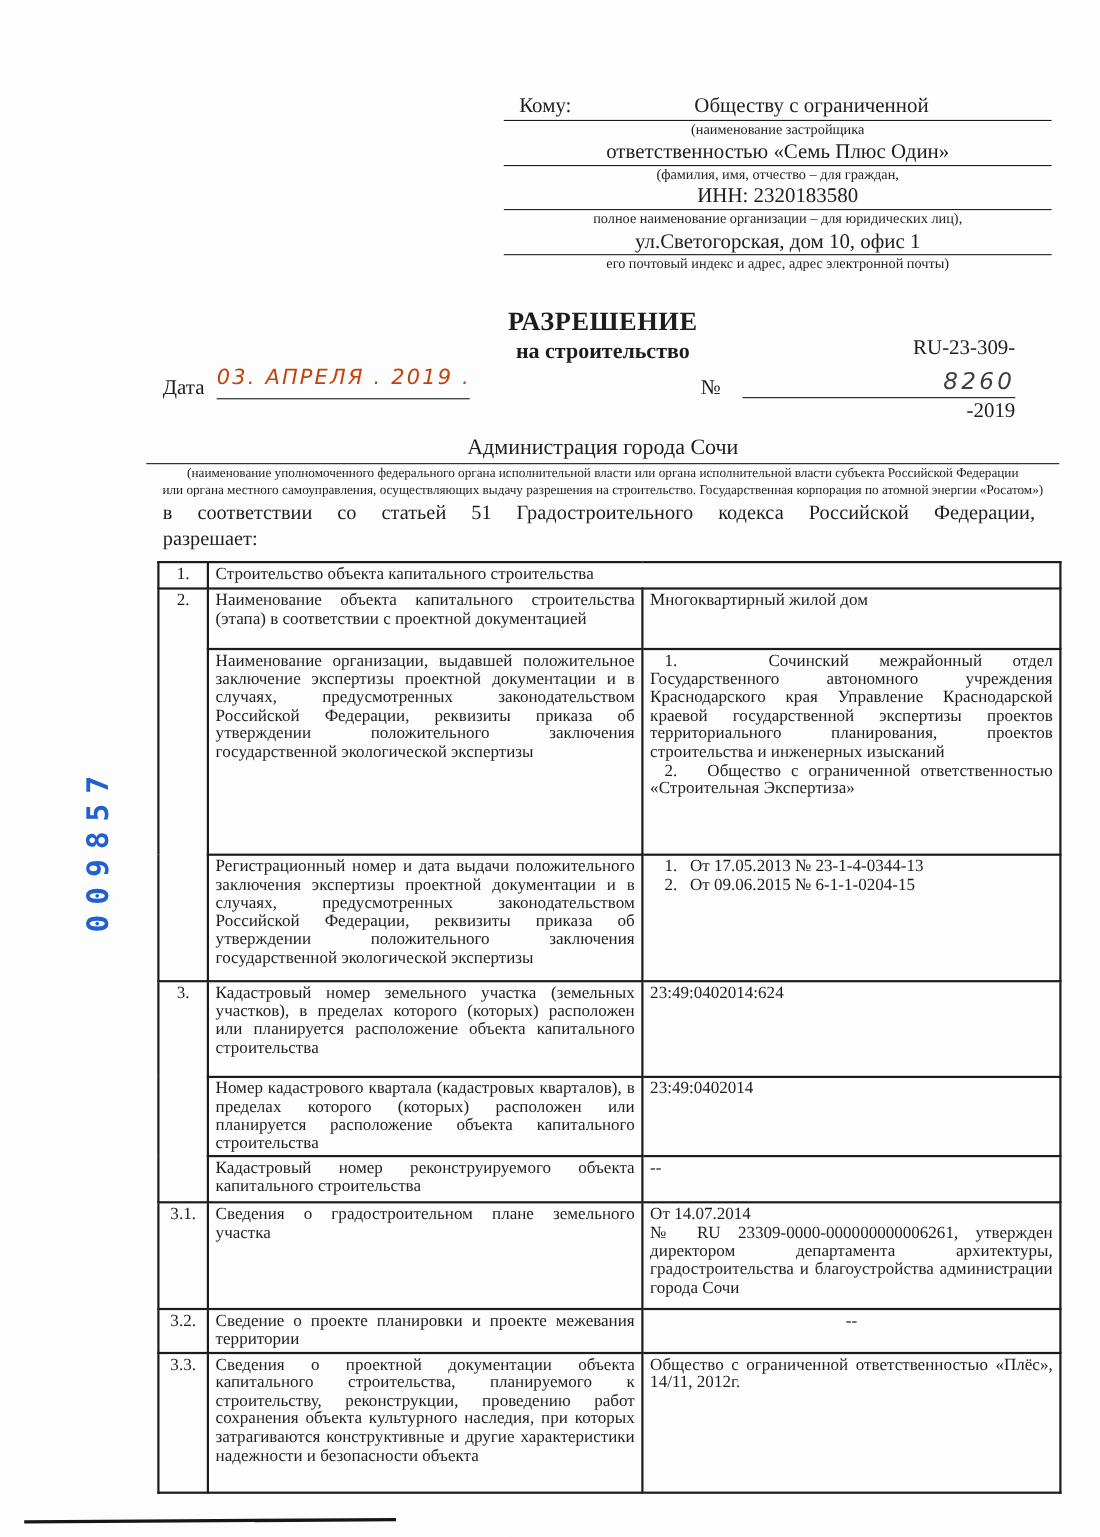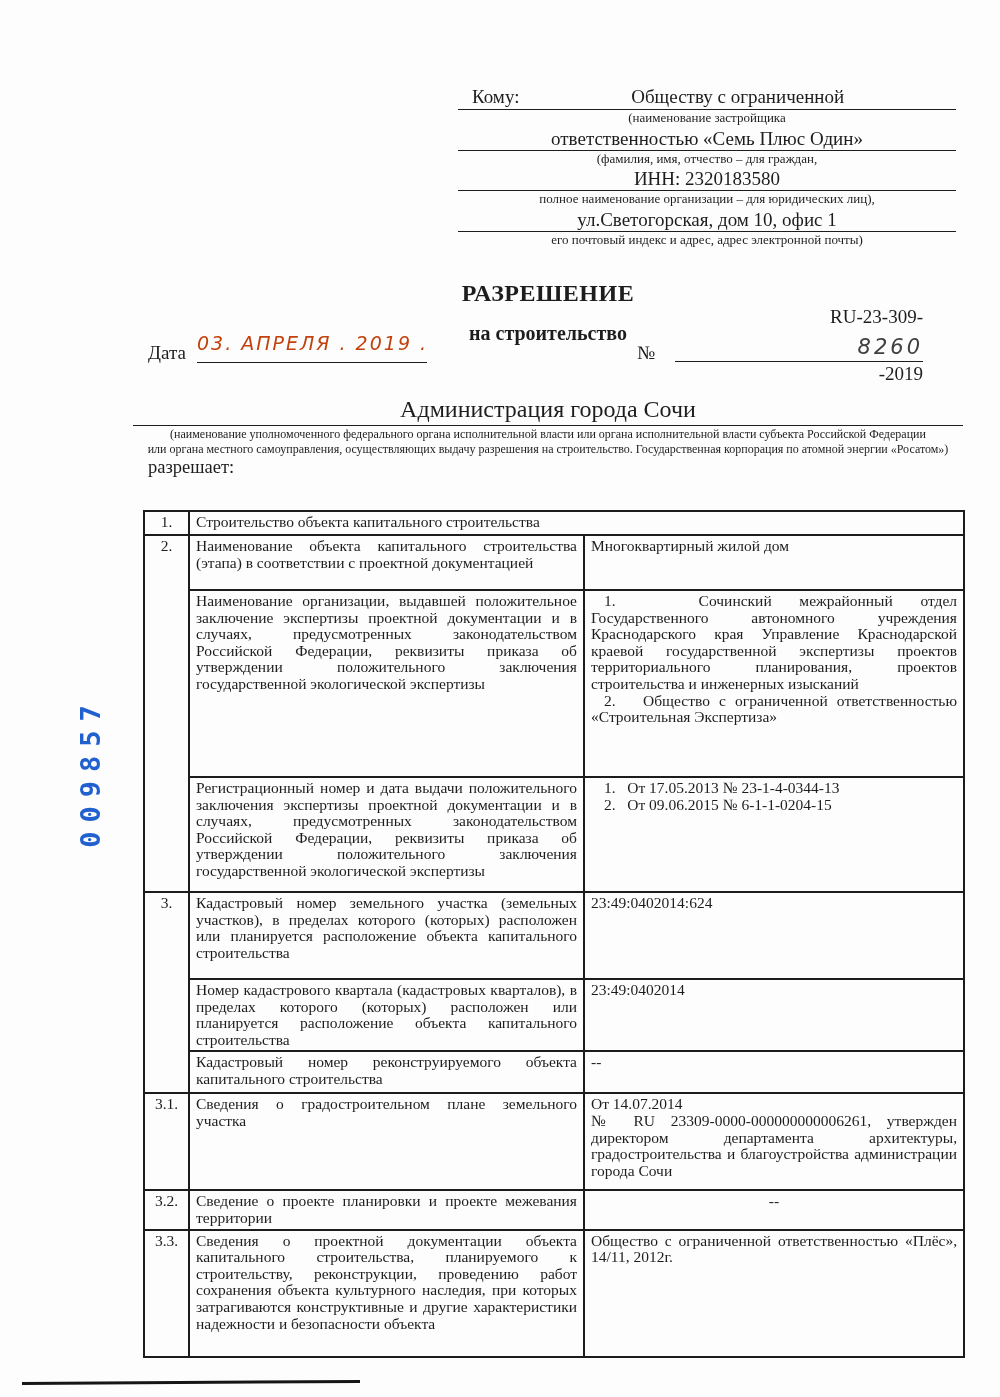--- a/index.html
+++ b/index.html
@@ -23,21 +23,21 @@
   .addressee{position:absolute;left:458px;top:86px;width:498px;font-size:19px;line-height:1.12;}
   .addr-line{border-bottom:1.6px solid #1c1c1c;text-align:center;padding-bottom:1px;}
   .addr-first{display:flex;border-bottom:1.6px solid #1c1c1c;padding-bottom:2px;}
   .addr-first .kom{flex:0 0 auto;padding-left:14px;}
   .addr-first .val{flex:1 1 auto;text-align:center;}
   .hint{font-size:13px;text-align:center;line-height:1.1;padding:1px 0 2px 0;}
   .noline{border-bottom:none;}
   
   .title-block{position:absolute;left:133px;top:280px;width:830px;text-align:center;}
   .title-main{font-size:24px;font-weight:bold;letter-spacing:.5px;}
-  .title-sub{font-size:20px;font-weight:bold;margin-top:15px;}
+  .title-sub{font-size:20px;font-weight:bold;margin-top:1px;}
   
   .date-row{position:absolute;left:148px;top:336px;width:815px;height:34px;font-size:19px;}
   .date-label{position:absolute;left:0;top:6px;}
   .date-value{
     position:absolute;left:49px;top:-4px;width:230px;height:30px;
     border-bottom:1.6px solid #1c1c1c;text-align:center;
     font-family:"DejaVu Sans", sans-serif;font-style:italic;
     font-size:19px;letter-spacing:2px;white-space:nowrap;
   }
   .num-label{position:absolute;left:489px;top:6px;}
@@ -46,21 +46,21 @@
     border-bottom:1.6px solid #1c1c1c;
     display:flex;align-items:flex-end;justify-content:center;gap:7px;
     padding-bottom:2px;box-sizing:border-box;flex-direction:column;
   }
   .num-hand{
     font-family:"DejaVu Sans", sans-serif;font-style:italic;
     font-size:21px;letter-spacing:3px;line-height:1;position:relative;top:2px;
   }
   
   .authority{position:absolute;left:133px;top:396px;width:830px;}
-  .auth-name{font-size:24px;text-align:center;border-bottom:1.6px solid #1c1c1c;padding-bottom:2px;}
+  .auth-name{font-size:20px;text-align:center;border-bottom:1.6px solid #1c1c1c;padding-bottom:2px;}
   .auth-hint{font-size:12px;text-align:center;line-height:1.18;margin-top:1px;}
   
   .intro{position:absolute;left:148px;top:456px;width:793px;font-size:18.5px;line-height:1.22;}
   .intro-l1{text-align:justify;text-align-last:justify;}
   .intro-l2{text-align:left;}
   
   table.permit{
     position:absolute;left:143px;top:510px;
     border-collapse:collapse;table-layout:fixed;width:820px;
     font-size:15.5px;line-height:16.6px;
@@ -122,20 +122,21 @@
     </span>
   </div>
 
   <div class="authority">
     <div class="auth-name">Администрация города Сочи</div>
     <div class="auth-hint">(наименование уполномоченного федерального органа исполнительной власти или органа исполнительной власти субъекта Российской Федерации</div>
     <div class="auth-hint">или органа местного самоуправления, осуществляющих выдачу разрешения на строительство. Государственная корпорация по атомной энергии «Росатом»)</div>
   </div>
 
   <div class="intro">
+    <div class="intro-l1">в соответствии со статьей 51 Градостроительного кодекса Российской Федерации,</div>
     <div class="intro-l2">разрешает:</div>
   </div>
 
   <table class="permit">
     <colgroup>
       <col style="width:45px">
       <col style="width:395px">
       <col style="width:380px">
     </colgroup>
     <tbody>

